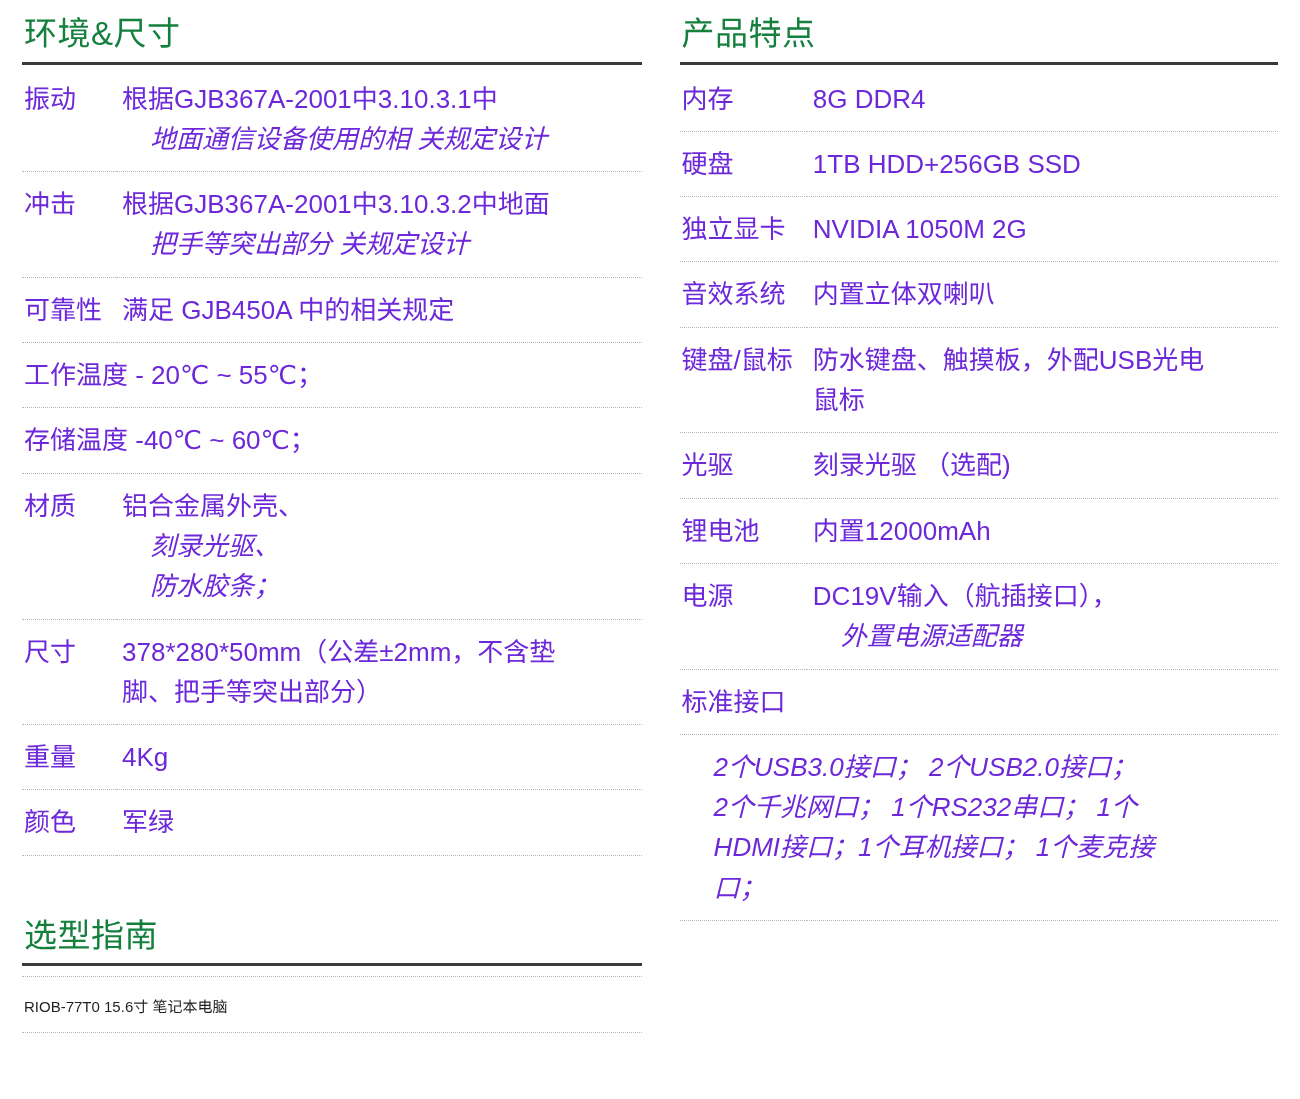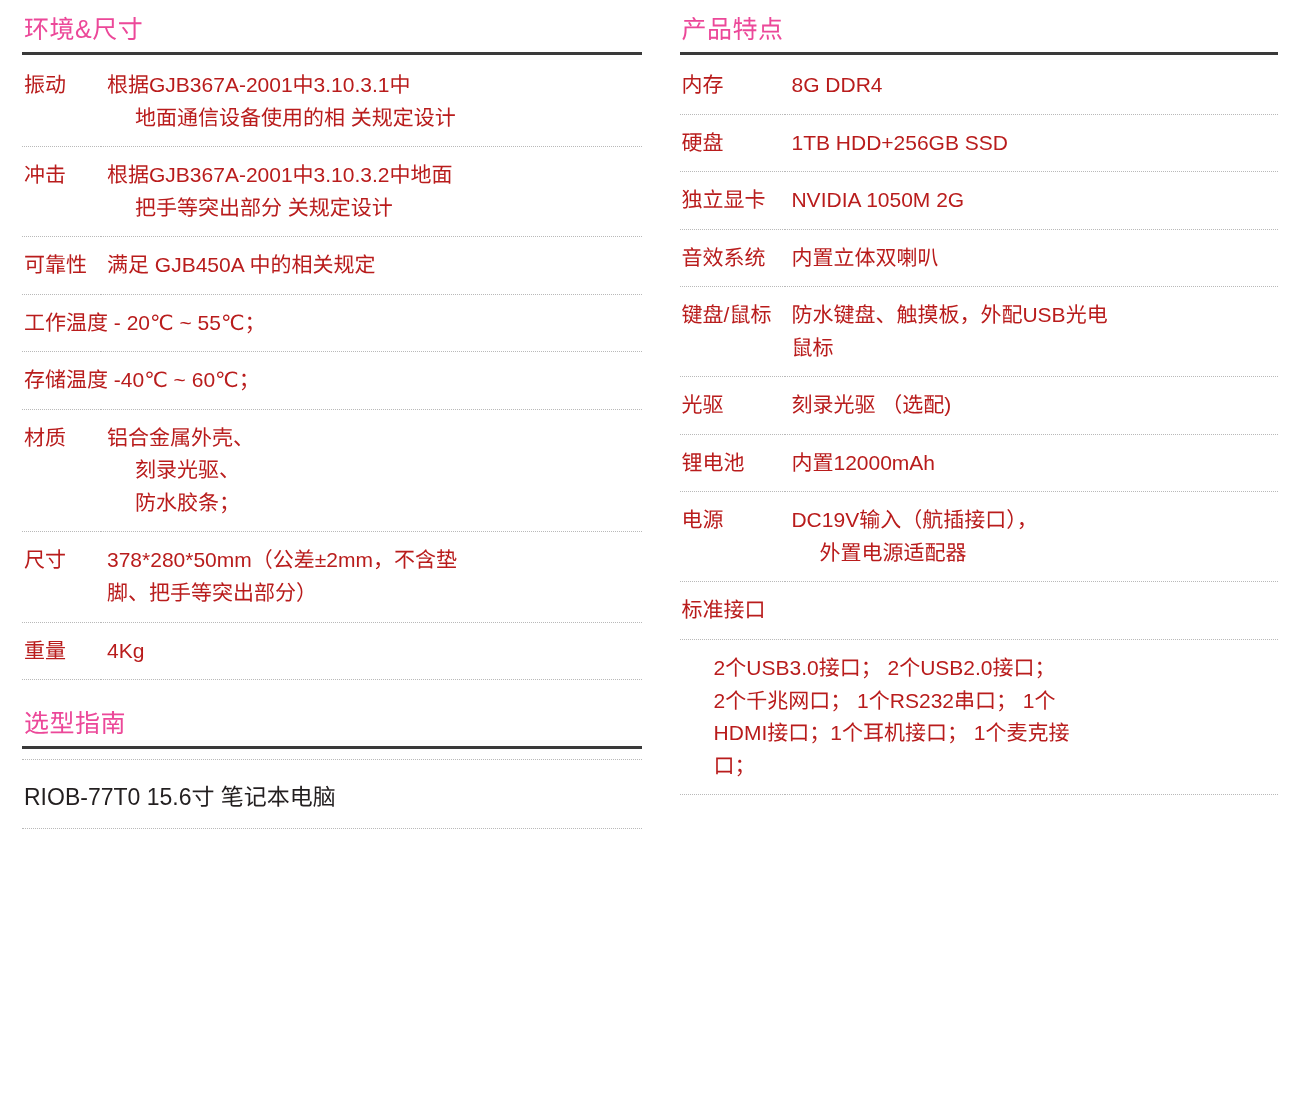--- a/index.html
+++ b/index.html
@@ -26,69 +26,70 @@
   }
   .col-left {
     width: 660px;
     padding-right: 18px;
   }
   .col-right {
     width: 640px;
     padding-left: 20px;
   }
   .section-title {
-    color: #ec4899;
-    font-size: 25px;
+    color: #15803d;
+    font-size: 33px;
     line-height: 1.2;
     letter-spacing: 0.5px;
     padding: 4px 0 8px 2px;
     font-weight: 400;
   }
   .title-rule {
     border-bottom: 3px solid #3a3a3a;
     margin-bottom: 2px;
   }
   .spec-table {
     width: 100%;
     border-collapse: collapse;
   }
   .spec-table tr {
     border-bottom: 1px dotted #b9b9b9;
   }
   .spec-table td {
     padding: 12px 2px 12px 2px;
-    font-size: 21px;
+    font-size: 26px;
     line-height: 1.55;
     vertical-align: top;
-    color: #b91c1c;
+    color: #6d28d9;
   }
   .lbl {
     white-space: nowrap;
     width: 1%;
     padding-right: 14px !important;
   }
   .val {
     padding-left: 6px !important;
   }
   .val .indent {
     display: block;
     padding-left: 28px;
+    font-style: italic;
   }
   .val .noindent {
     display: block;
   }
   
   .fullrow td {
     padding: 12px 2px 12px 2px;
   }
   .guide-block {
-    margin-top: 24px;
+    margin-top: 56px;
   }
   .guide-text {
-    font-size: 23px;
+    font-size: 15px;
     padding: 18px 2px 16px 2px;
     border-top: 1px dotted #b9b9b9;
     border-bottom: 1px dotted #b9b9b9;
     margin-top: 10px;
     color: #231f20;
   }
 </style>
 </head>
 <body>
 
@@ -139,20 +140,26 @@
               <td class="lbl">尺寸</td>
               <td class="val">
                 <span class="noindent">378*280*50mm（公差±2mm，不含垫</span>
                 <span class="noindent">脚、把手等突出部分）</span>
               </td>
             </tr>
             <tr>
               <td class="lbl">重量</td>
               <td class="val">
                 <span class="noindent">4Kg</span>
+              </td>
+            </tr>
+            <tr>
+              <td class="lbl">颜色</td>
+              <td class="val">
+                <span class="noindent">军绿</span>
               </td>
             </tr>
           </tbody>
       </table>
     </div>
 
     <div class="guide-block">
       <div class="section-title">选型指南</div>
       <div class="title-rule"></div>
       <div class="guide-text">RIOB-77T0  15.6寸 笔记本电脑</div>

